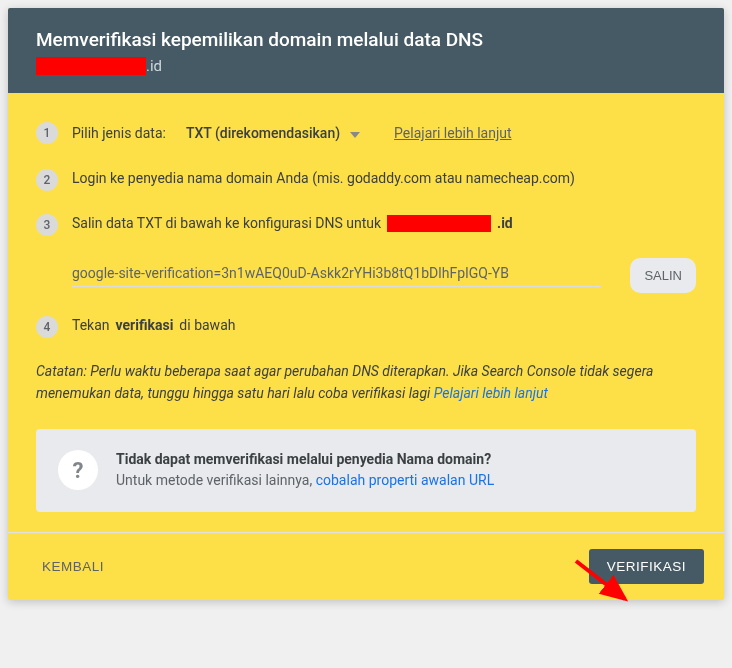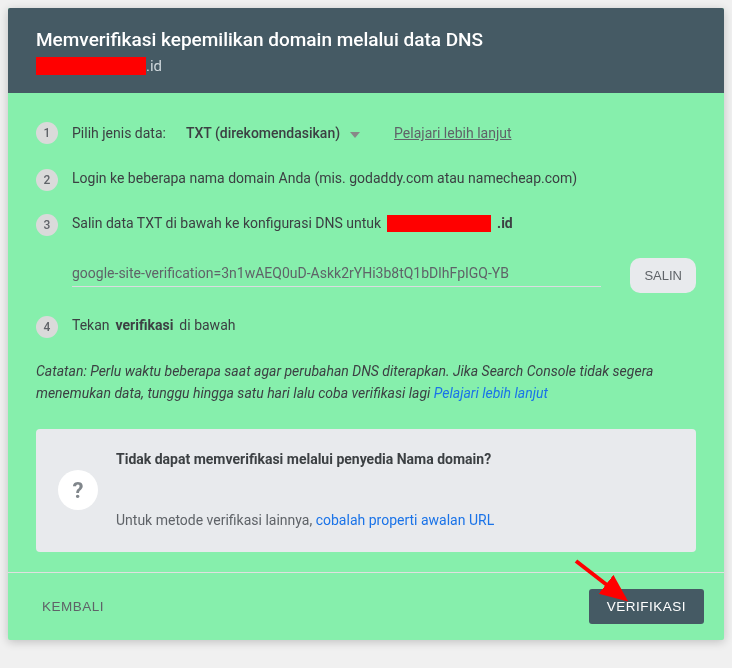--- a/index.html
+++ b/index.html
@@ -5,21 +5,21 @@
     * { box-sizing: border-box; margin: 0; padding: 0; }
     body {
       font-family: Roboto, Arial, sans-serif;
       background: #f0f0f0;
       width: 732px;
       height: 668px;
       position: relative;
       overflow: hidden;
     }
     .dialog {
-      background: #86efac;
+      background: #fde047;
       margin: 8px;
       box-shadow: 0 2px 10px rgba(0,0,0,0.2);
       border-radius: 2px;
       overflow: hidden;
     }
     .header {
       background: #455a64;
       color: #fff;
       padding: 20px 28px 18px;
     }
@@ -154,21 +154,21 @@
       display: flex;
       align-items: center;
       justify-content: center;
       flex-shrink: 0;
       color: #80868b;
       font-size: 22px;
       font-weight: bold;
     }
     .help-text { font-size: 14px; line-height: 1.55; }
     .help-title { font-weight: 700; color: #3c4043; }
-    .help-body { color: #5f6368; margin-top: 40px; }
+    .help-body { color: #5f6368; }
     .help-link { color: #1a73e8; cursor: pointer; }
     .footer {
       border-top: 1px solid #e0e0e0;
       padding: 16px 20px;
       display: flex;
       align-items: center;
     }
     .btn {
       border: none;
       background: none;
@@ -219,21 +219,21 @@
                 <path d="M0 0 L5 6 L10 0 Z" fill="#888"></path>
               </svg>
           </span>
         </span>
         <a class="learn-link">Pelajari lebih lanjut</a>
       </div>
     </div>
 
     <div class="step">
       <div class="step-num">2</div>
-      <div class="step-body">Login ke beberapa nama domain Anda (mis. godaddy.com atau namecheap.com)</div>
+      <div class="step-body">Login ke penyedia nama domain Anda (mis. godaddy.com atau namecheap.com)</div>
     </div>
 
     <div class="step">
       <div class="step-num">3</div>
       <div class="step-body">
         <span>Salin data TXT di bawah ke konfigurasi DNS untuk</span>
           <span class="inline-redact"></span>
           <span class="bold">.id</span>
       </div>
     </div>

